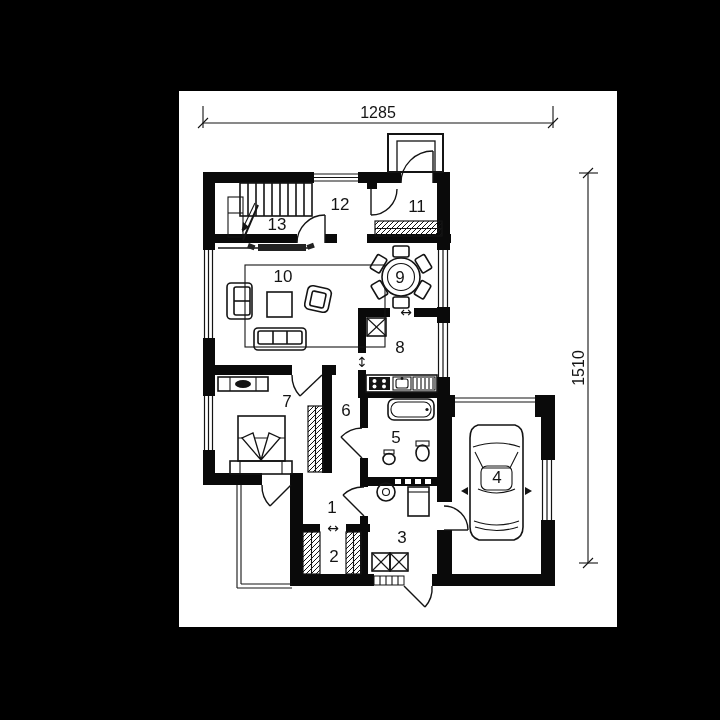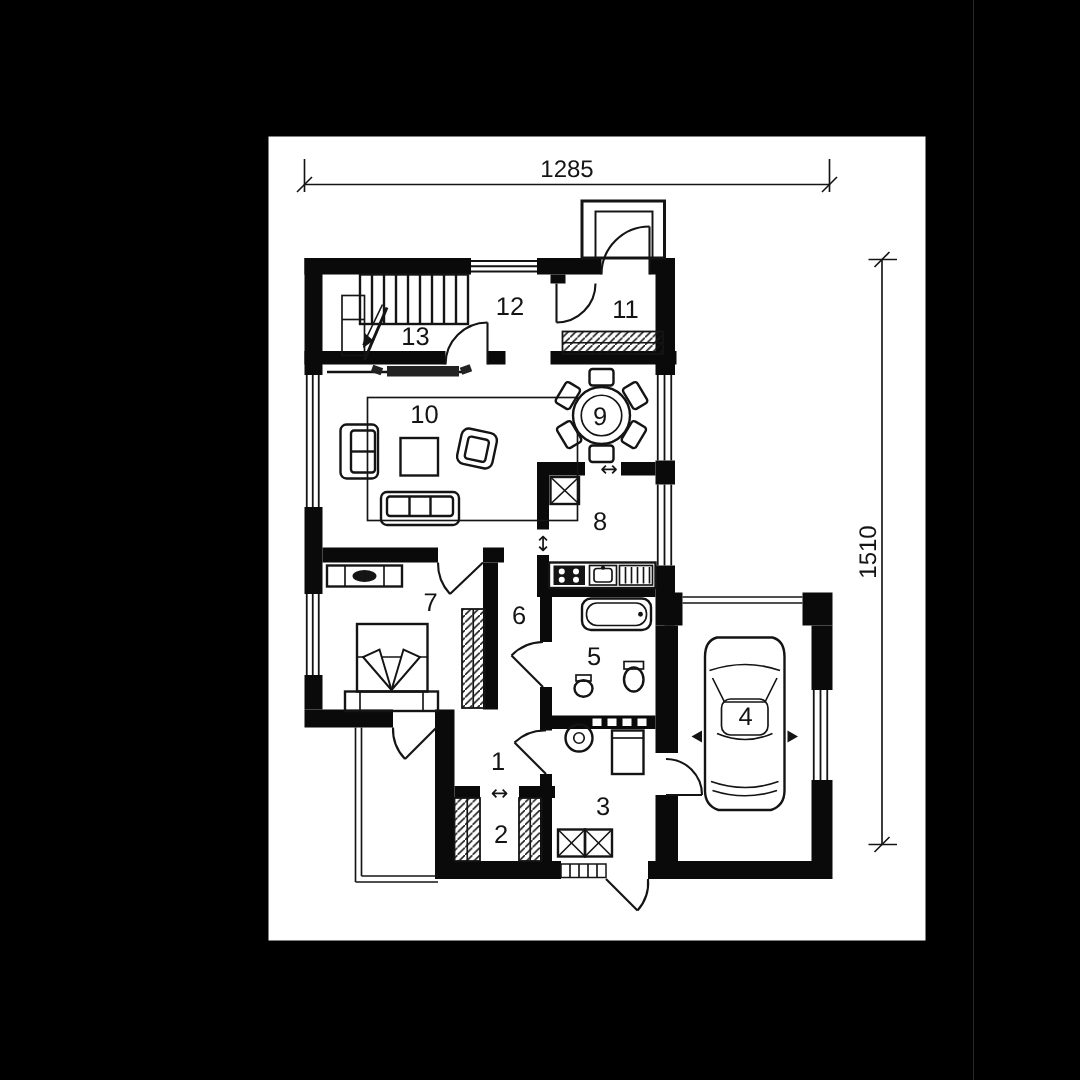--- a/index.html
+++ b/index.html
@@ -1,16 +1,16 @@
 <!DOCTYPE html>
 <html><head>
 <meta charset="utf-8">
 <style>
   html,body{margin:0;padding:0;background:#000;}
-  .stage{position:relative;width:649px;height:720px;background:#a3a3a3;overflow:hidden;
+  .stage{position:relative;width:720px;height:720px;background:#0ea5e9;overflow:hidden;
          font-family:"Liberation Sans",sans-serif;}
   svg{position:absolute;left:0;top:0;}
   .w{fill:#0a0a0a;stroke:none;}
   .ln{fill:none;stroke:#141414;stroke-width:1.6;}
   .thin{fill:none;stroke:#141414;stroke-width:1.1;}
   .door{fill:none;stroke:#141414;stroke-width:1.4;}
   .winln{fill:none;stroke:#141414;stroke-width:1.2;}
   .lbl{font:17px "Liberation Sans",sans-serif;fill:#141414;text-anchor:middle;}
   .dim{font:16px "Liberation Sans",sans-serif;fill:#141414;text-anchor:middle;}
   .arrowtxt{font:14px "DejaVu Sans",sans-serif;fill:#141414;text-anchor:middle;}

